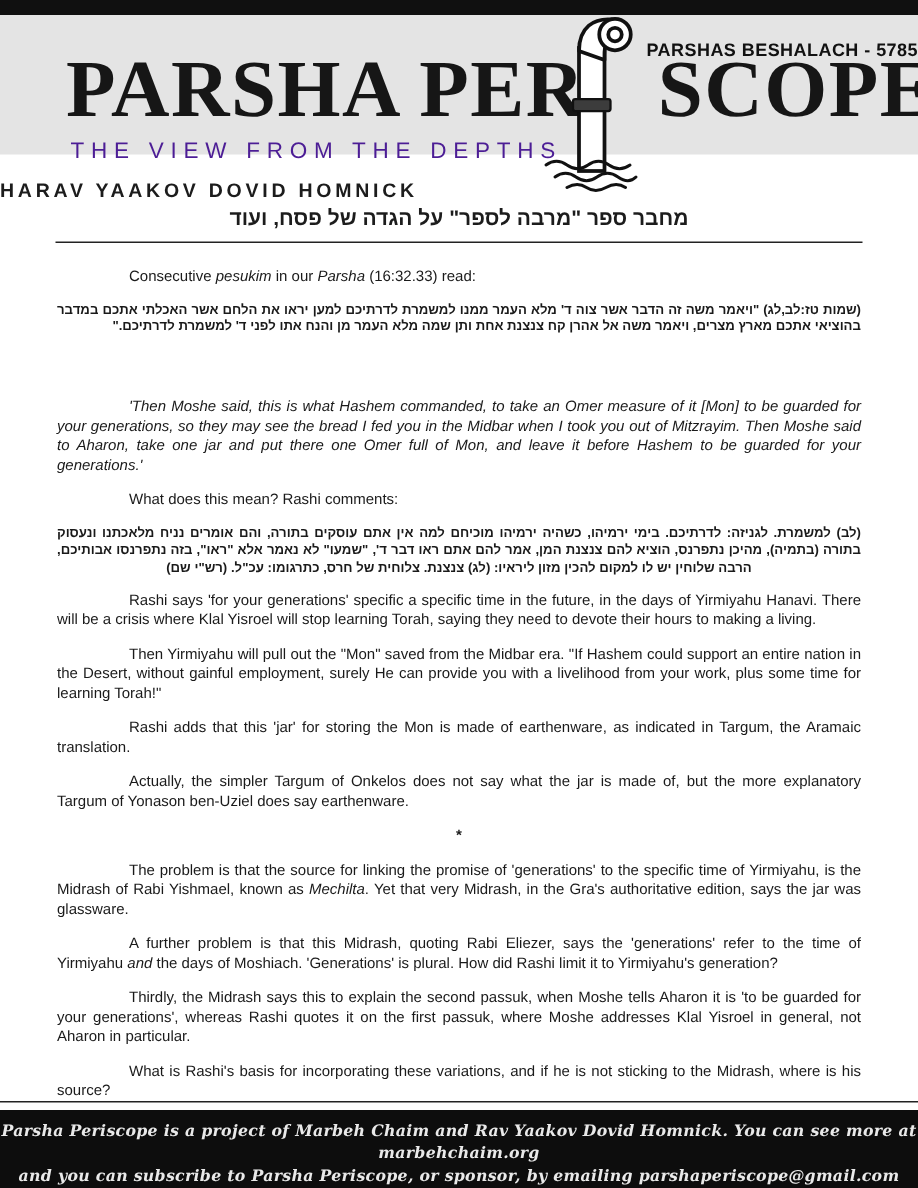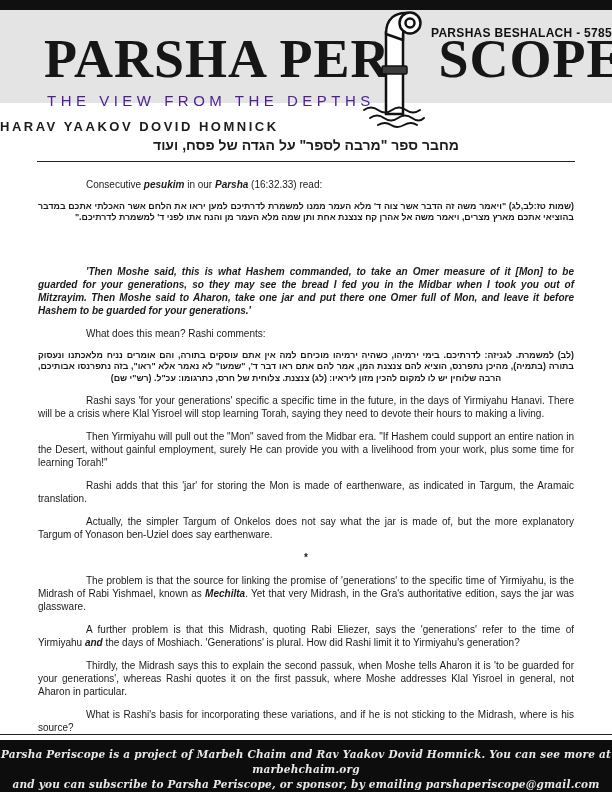--- a/index.html
+++ b/index.html
@@ -22,23 +22,23 @@
   .titleblock { margin-top: 16px; }
   .author { text-align: left; font-size: 13px; font-weight: bold; letter-spacing: 2.5px; color: #1c1c1c; }
   .subtitle { text-align: center; direction: rtl; font-size: 14px; font-weight: bold; margin-top: 3px; color: #1c1c1c; }
   .rule { border: none; border-top: 1.5px solid #222; margin: 8px 37px 0 37px; }
 
   
   .content { flex: 1; padding: 6px 38px 0 38px; font-size: 10px; line-height: 13px; color: #1a1a1a; }
   .para { margin-top: 10px; text-indent: 48px; text-align: justify; }
   .heb { direction: rtl; text-indent: 0; font-weight: bold; font-size: 8.8px; line-height: 11.5px; text-align: justify; }
   .heb.lastcenter { text-align-last: center; }
-  .trans { font-weight: bold; font-style: italic; margin-top: 41px; }
+  .trans { font-weight: normal; font-style: italic; margin-top: 41px; }
   .sep { text-align: center; text-indent: 0; font-weight: bold; }
-  .bi { font-weight: bold; font-style: italic; }
+  .bi { font-weight: normal; font-style: italic; }
 
   
   .pre-footer-rule { border: none; border-top: 1.2px solid #222; margin: 0; }
   .footer { margin-top: 5px; background: #0d0d0d; height: 58px; text-align: center;
             font-family: "DejaVu Serif", serif; font-style: italic; font-weight: bold;
             font-size: 10.5px; color: #e9e9e9; line-height: 15px; padding-top: 7px; letter-spacing: .2px; }
 </style>
 </head>
 <body>
 

